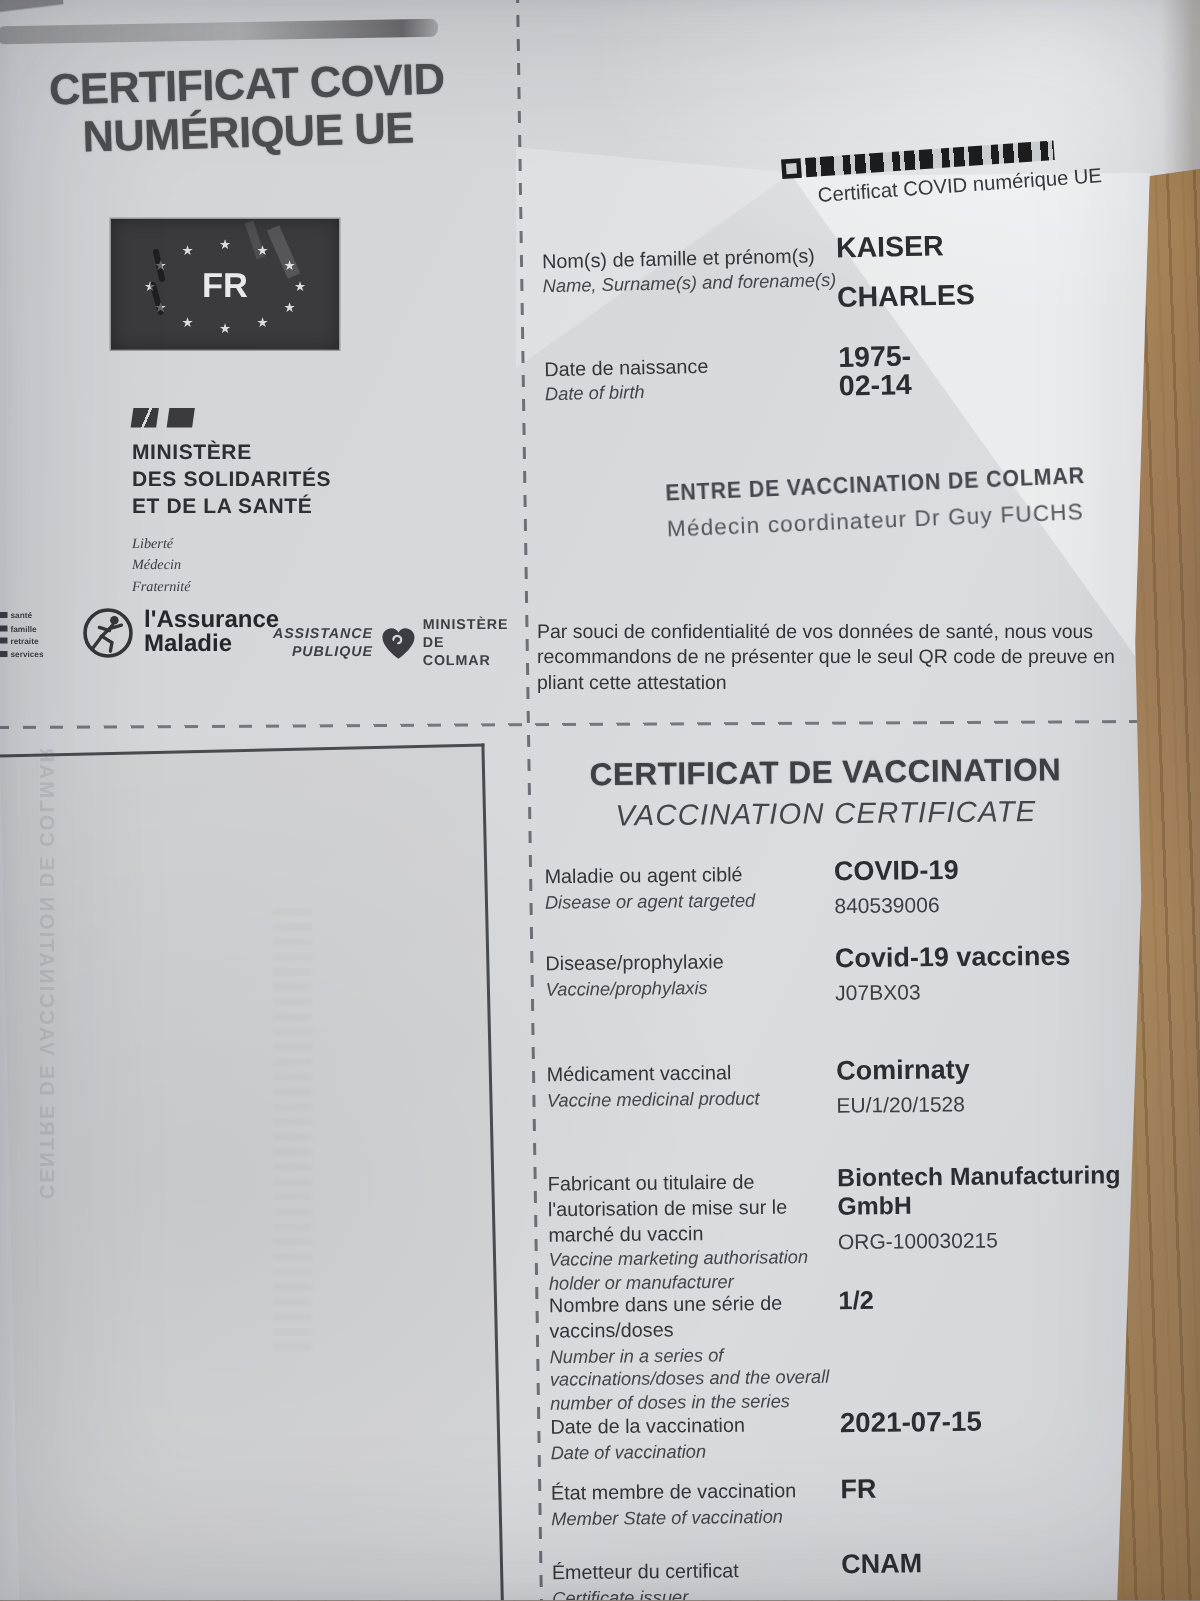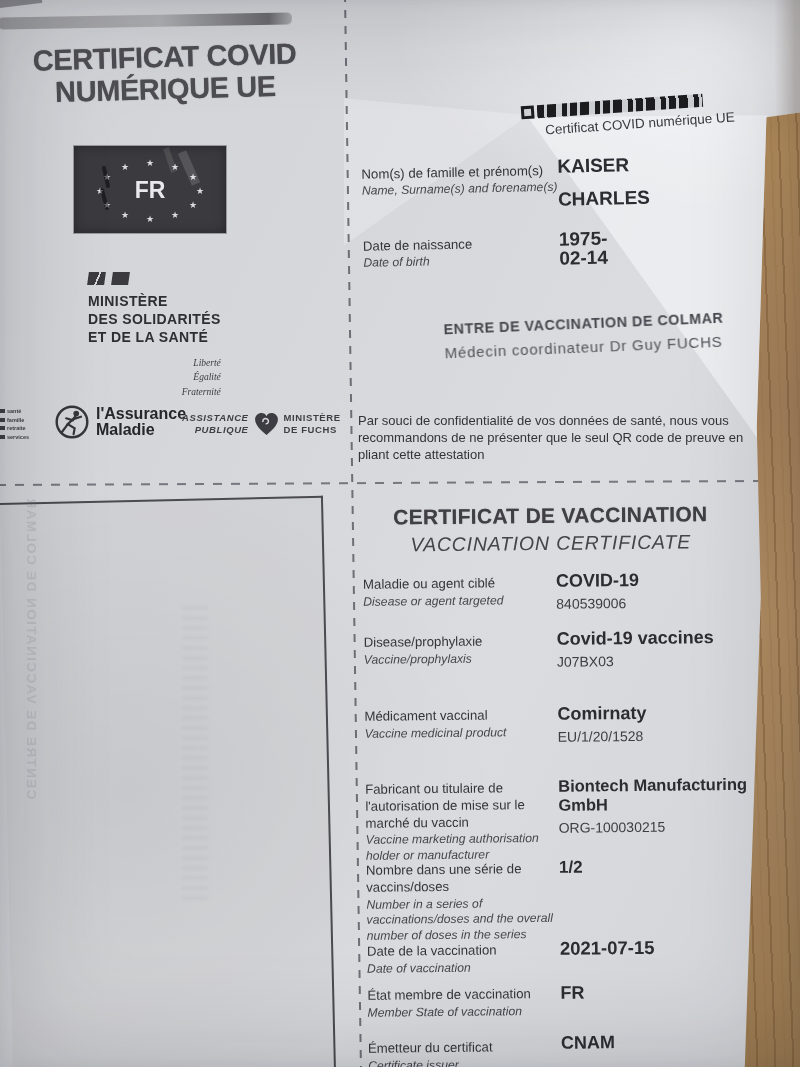--- a/index.html
+++ b/index.html
@@ -48,21 +48,21 @@
     font-weight:bold;font-size:29px;line-height:1.1;letter-spacing:-.4px;color:#4d4d52;
     text-shadow:0 0 1px rgba(60,60,66,.65);}
   .euflag{left:74px;top:146px;width:152px;height:87px;background:#3b3b3f;
     box-shadow:inset 0 0 12px rgba(0,0,0,.35), 0 0 0 1px rgba(60,60,64,.4);}
   .ministry{left:88px;top:272px;}
   .mflags{display:flex;gap:7px;margin-bottom:7px;}
   .mf{width:17px;height:13px;background:#3a3a3f;transform:skewX(-8deg);}
   .mf.slit{background:linear-gradient(106deg,#3a3a3f 52%,#d6d7da 52% 61%,#3a3a3f 61%);}
   .mlines{font-size:14px;font-weight:bold;line-height:1.3;letter-spacing:.4px;color:#2e2e34;}
   .motto{margin-top:9px;font-family:"Liberation Serif",serif;font-style:italic;
-    font-size:9.5px;line-height:1.55;color:#3a3a42;text-align:right;}
+    font-size:9.5px;line-height:1.55;color:#3a3a42;}
   .logorow{left:0;top:401px;width:330px;height:52px;}
   .secu{left:0;top:6px;font-size:5.5px;font-weight:bold;line-height:1.55;color:#3e3e44;}
   .secu .sq{display:inline-block;width:5px;height:4px;background:#3e3e44;margin-right:2px;}
   .amal{left:53px;top:2px;display:flex;align-items:center;gap:5px;}
   .amal-text{font-size:16px;font-weight:bold;line-height:1.03;color:#26262c;}
   .aphp{left:182px;top:10px;display:flex;align-items:center;gap:4px;
     font-size:9.5px;font-weight:bold;letter-spacing:.6px;color:#3e3e45;line-height:1.25;}
   .aphp .r{text-align:right;font-style:italic;}
 
   
@@ -153,21 +153,21 @@
         <span class="mf slit"></span>
         <span class="mf"></span>
       </div>
       <div class="mlines">
         <div>MINISTÈRE</div>
         <div>DES SOLIDARITÉS</div>
         <div>ET DE LA SANTÉ</div>
       </div>
       <div class="motto">
         <div>Liberté</div>
-        <div>Égalité</div>
+        <div>Médecin</div>
         <div>Fraternité</div>
       </div>
     </div>
 
     <div class="pos logorow">
       <div class="pos secu">
         <div><span class="sq"></span><span>santé</span></div>
         <div><span class="sq"></span><span>famille</span></div>
         <div><span class="sq"></span><span>retraite</span></div>
         <div><span class="sq"></span><span>services</span></div>
@@ -193,21 +193,21 @@
         <div class="r">
           <div>ASSISTANCE</div>
           <div>PUBLIQUE</div>
         </div>
         <svg width="27" height="26" viewBox="0 0 26 25">
           <path d="M13 23 C5 17 2 12 2 8 C2 4.5 5 2 8.2 2 C10.4 2 12.2 3.2 13 5 C13.8 3.2 15.6 2 17.8 2 C21 2 24 4.5 24 8 C24 12 21 17 13 23 Z" fill="#3c3c42"></path>
           <path d="M9.5 10 C9.5 7.5 12 6.5 13.8 7.8 C15.6 9.1 15 12 12.8 12.3" fill="none" stroke="#d5d6d9" stroke-width="1.5" stroke-linecap="round"></path>
         </svg>
         <div>
           <div>MINISTÈRE</div>
-          <div>DE FUCHS</div>
+          <div>DE COLMAR</div>
         </div>
       </div>
     </div>
 
     <div class="pos barstrip">
       <span class="fsq"></span>
       <span class="bars"></span>
     </div>
     <div class="pos p2-header">Certificat COVID numérique UE</div>
 

